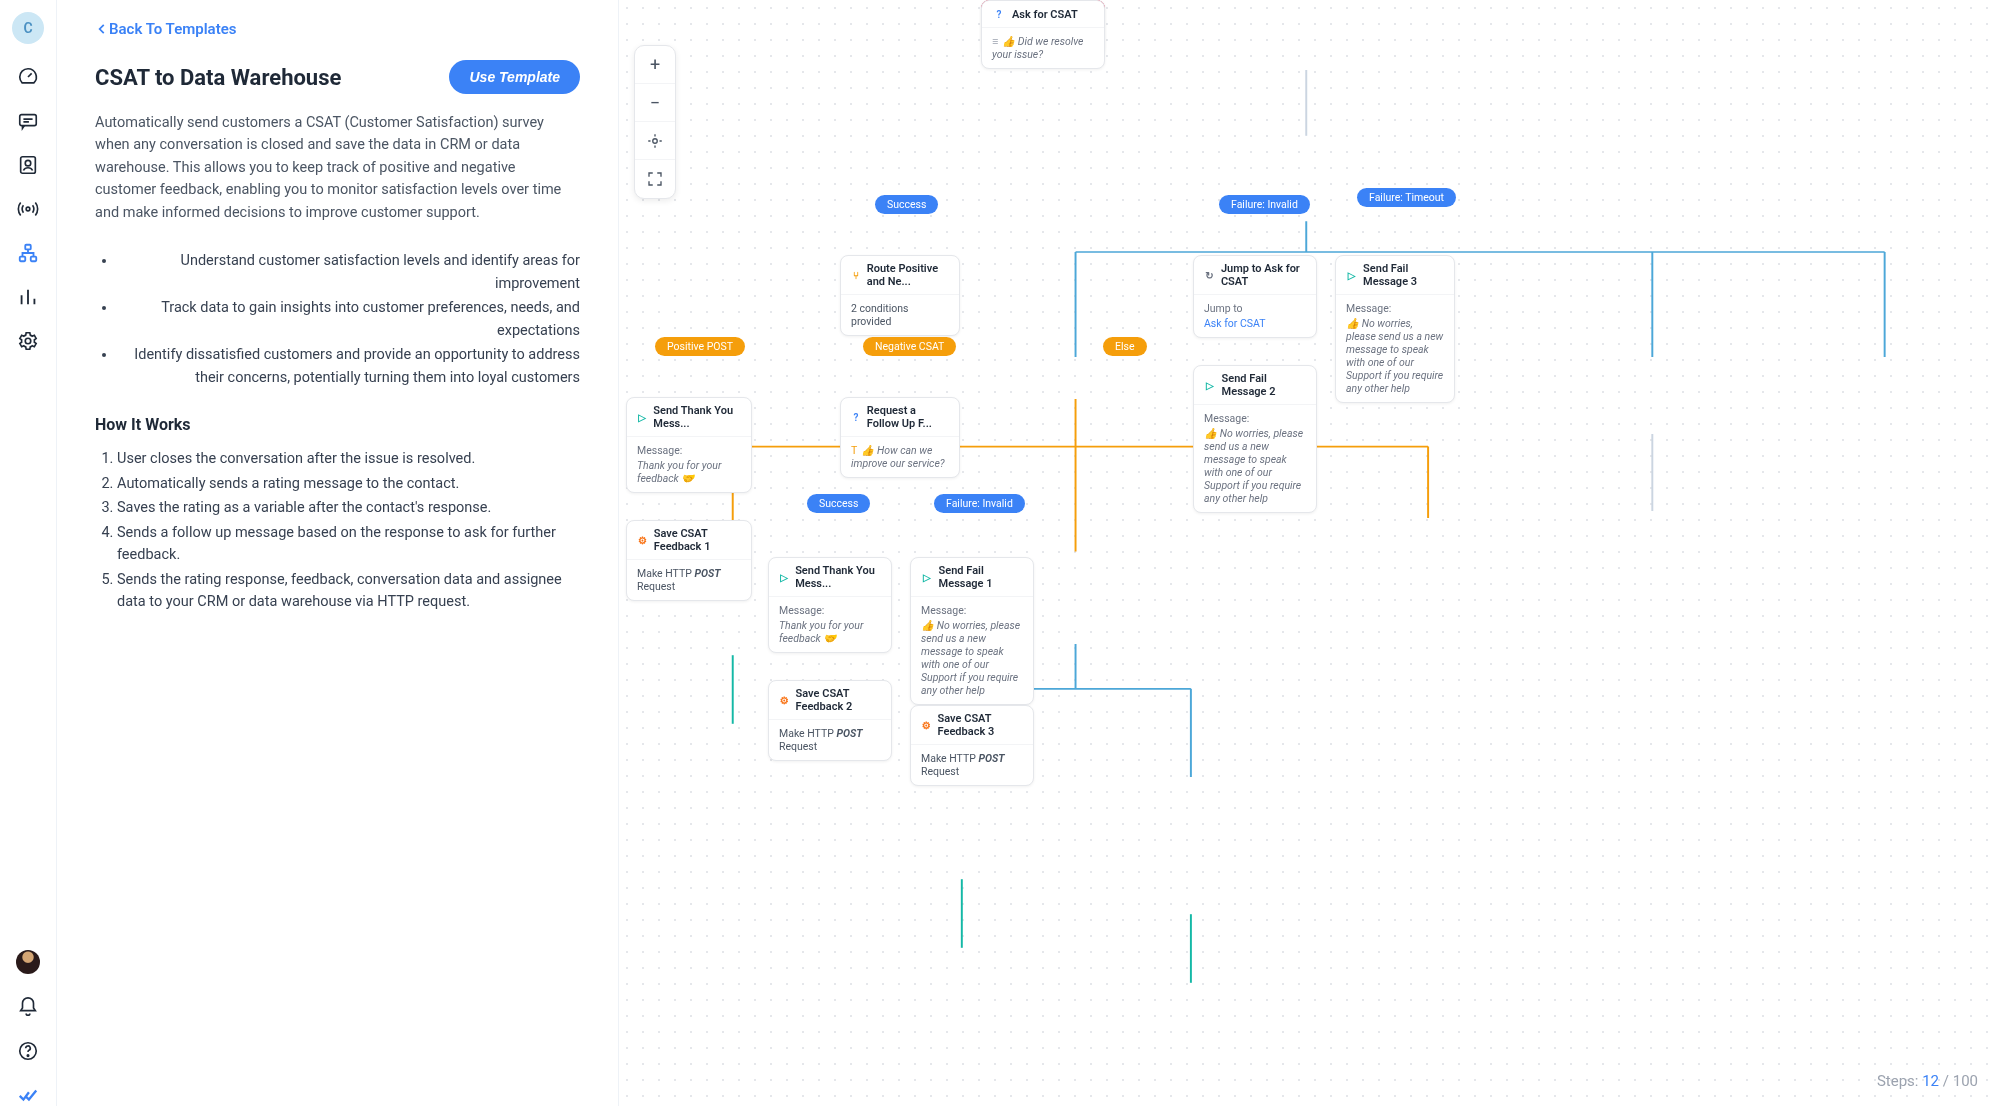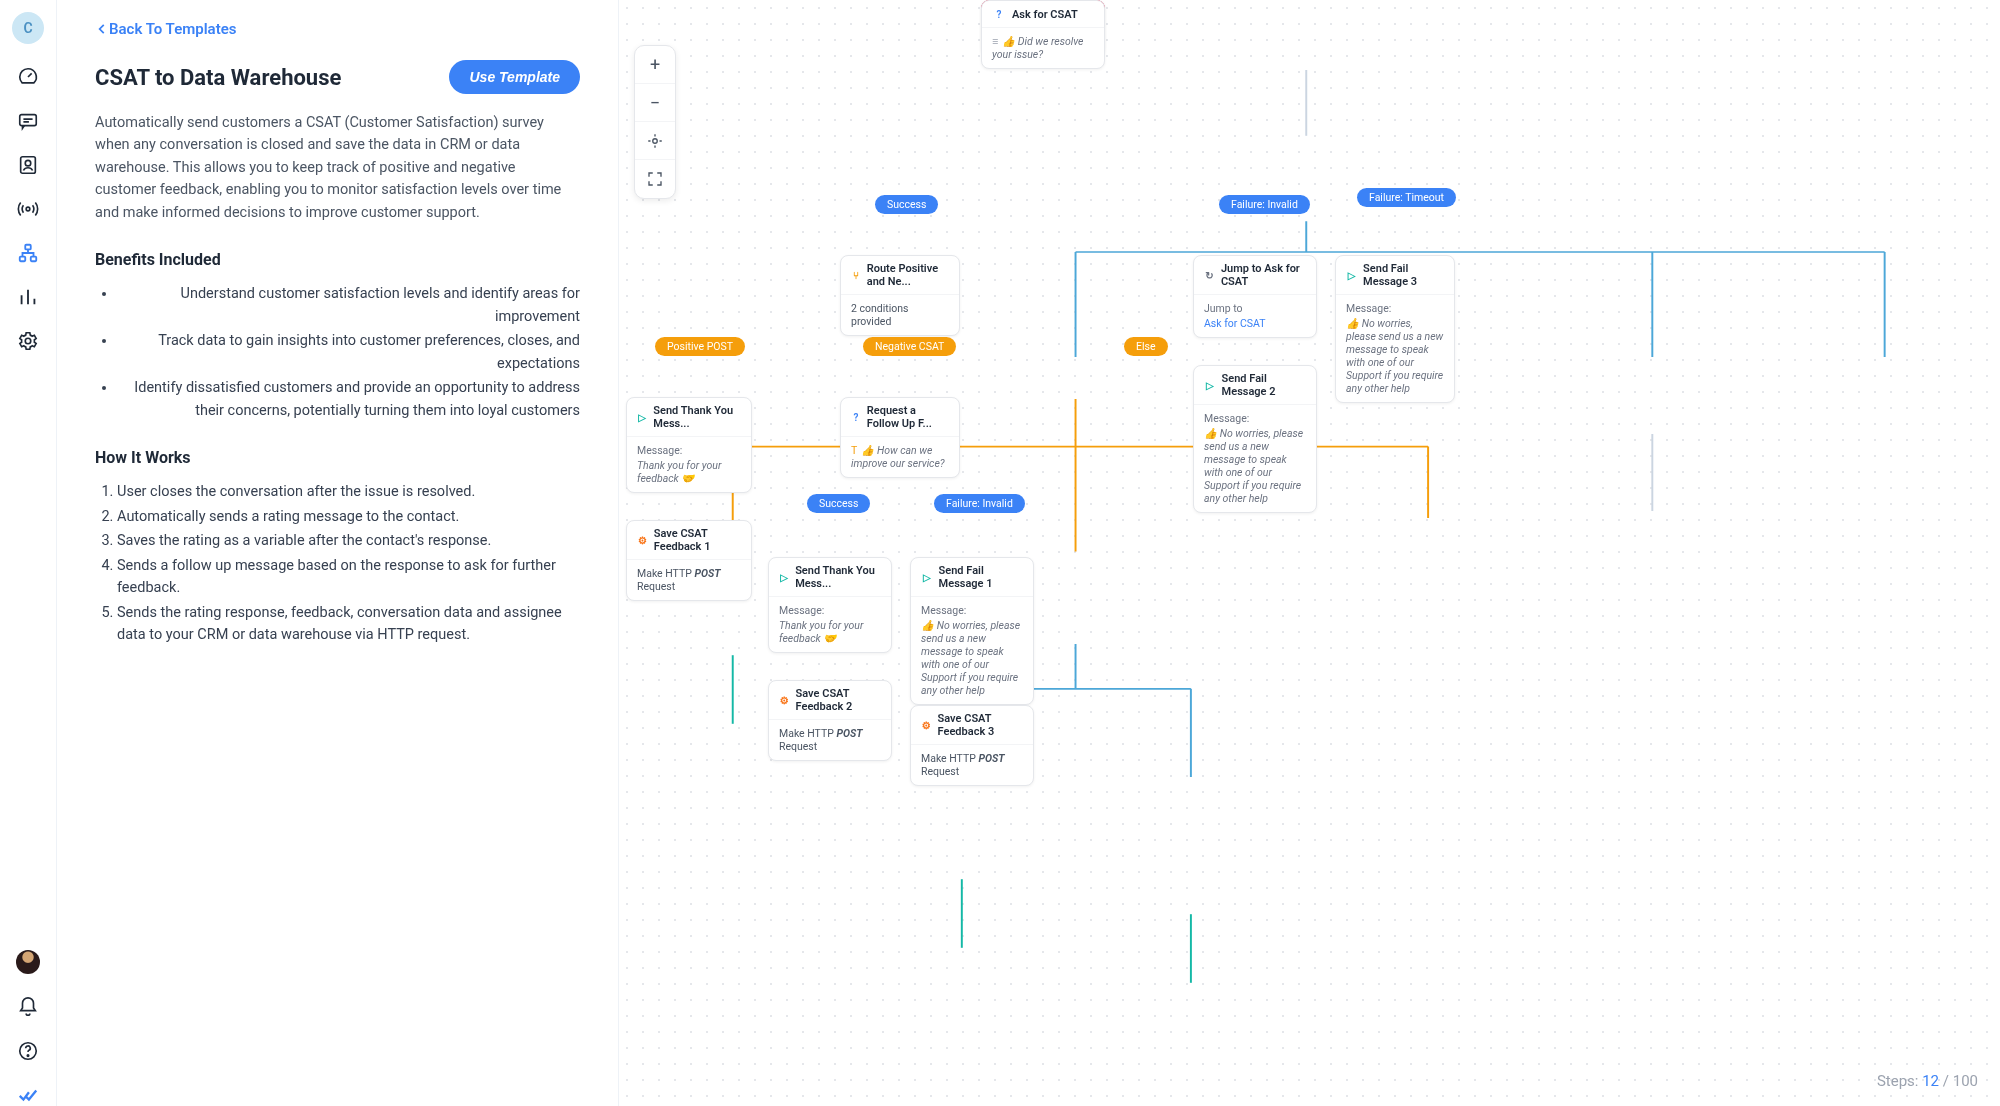--- a/index.html
+++ b/index.html
@@ -125,24 +125,23 @@
         <svg viewBox="0 0 24 24" fill="none" stroke="currentColor" stroke-width="3">
             <path d="M15 5l-7 7 7 7"></path>
           </svg>
         <span>Back To Templates</span>
       </div>
       <div class="title-row">
         <h1 class="page-title">CSAT to Data Warehouse</h1>
         <button class="use-btn">Use Template</button>
       </div>
       <p class="description">Automatically send customers a CSAT (Customer Satisfaction) survey when any conversation is closed and save the data in CRM or data warehouse. This allows you to keep track of positive and negative customer feedback, enabling you to monitor satisfaction levels over time and make informed decisions to improve customer support.</p>
-      <h3 class="section-h">Benefits Included</h3>
       <ul class="bullet-list">
         <li>Understand customer satisfaction levels and identify areas for improvement</li>
-        <li>Track data to gain insights into customer preferences, closes, and expectations</li>
+        <li>Track data to gain insights into customer preferences, needs, and expectations</li>
         <li>Identify dissatisfied customers and provide an opportunity to address their concerns, potentially turning them into loyal customers</li>
       </ul>
       <h3 class="section-h">How It Works</h3>
       <ol class="num-list">
         <li>User closes the conversation after the issue is resolved.</li>
         <li>Automatically sends a rating message to the contact.</li>
         <li>Saves the rating as a variable after the contact's response.</li>
         <li>Sends a follow up message based on the response to ask for further feedback.</li>
         <li>Sends the rating response, feedback, conversation data and assignee data to your CRM or data warehouse via HTTP request.</li>
       </ol>
@@ -183,21 +182,21 @@
           <path d="M211 628 V677" stroke="#14b8a6" stroke-width="1.2" fill="none"></path>
 
           <path d="M352 653 V702" stroke="#14b8a6" stroke-width="1.2" fill="none"></path>
         </svg>
 
         <div class="branch-label" style="left:256px;top:195px">Success</div>
         <div class="branch-label" style="left:600px;top:195px">Failure: Invalid</div>
         <div class="branch-label" style="left:738px;top:188px">Failure: Timeout</div>
         <div class="branch-label amber" style="left:36px;top:337px">Positive POST</div>
         <div class="branch-label amber" style="left:244px;top:337px">Negative CSAT</div>
-        <div class="branch-label amber" style="left:505px;top:337px">Else</div>
+        <div class="branch-label amber" style="left:484px;top:337px">Else</div>
         <div class="branch-label" style="left:188px;top:494px">Success</div>
         <div class="branch-label" style="left:315px;top:494px">Failure: Invalid</div>
 
         <div class="node trigger" style="left:362px;top:0;width:124px">
           <div class="node-header">
               <span class="icon-chip" style="color:#e11d48">✦</span>
               <span>Trigger</span>
             </div>
           <div class="node-body">Conversation Closed</div>
         </div>

